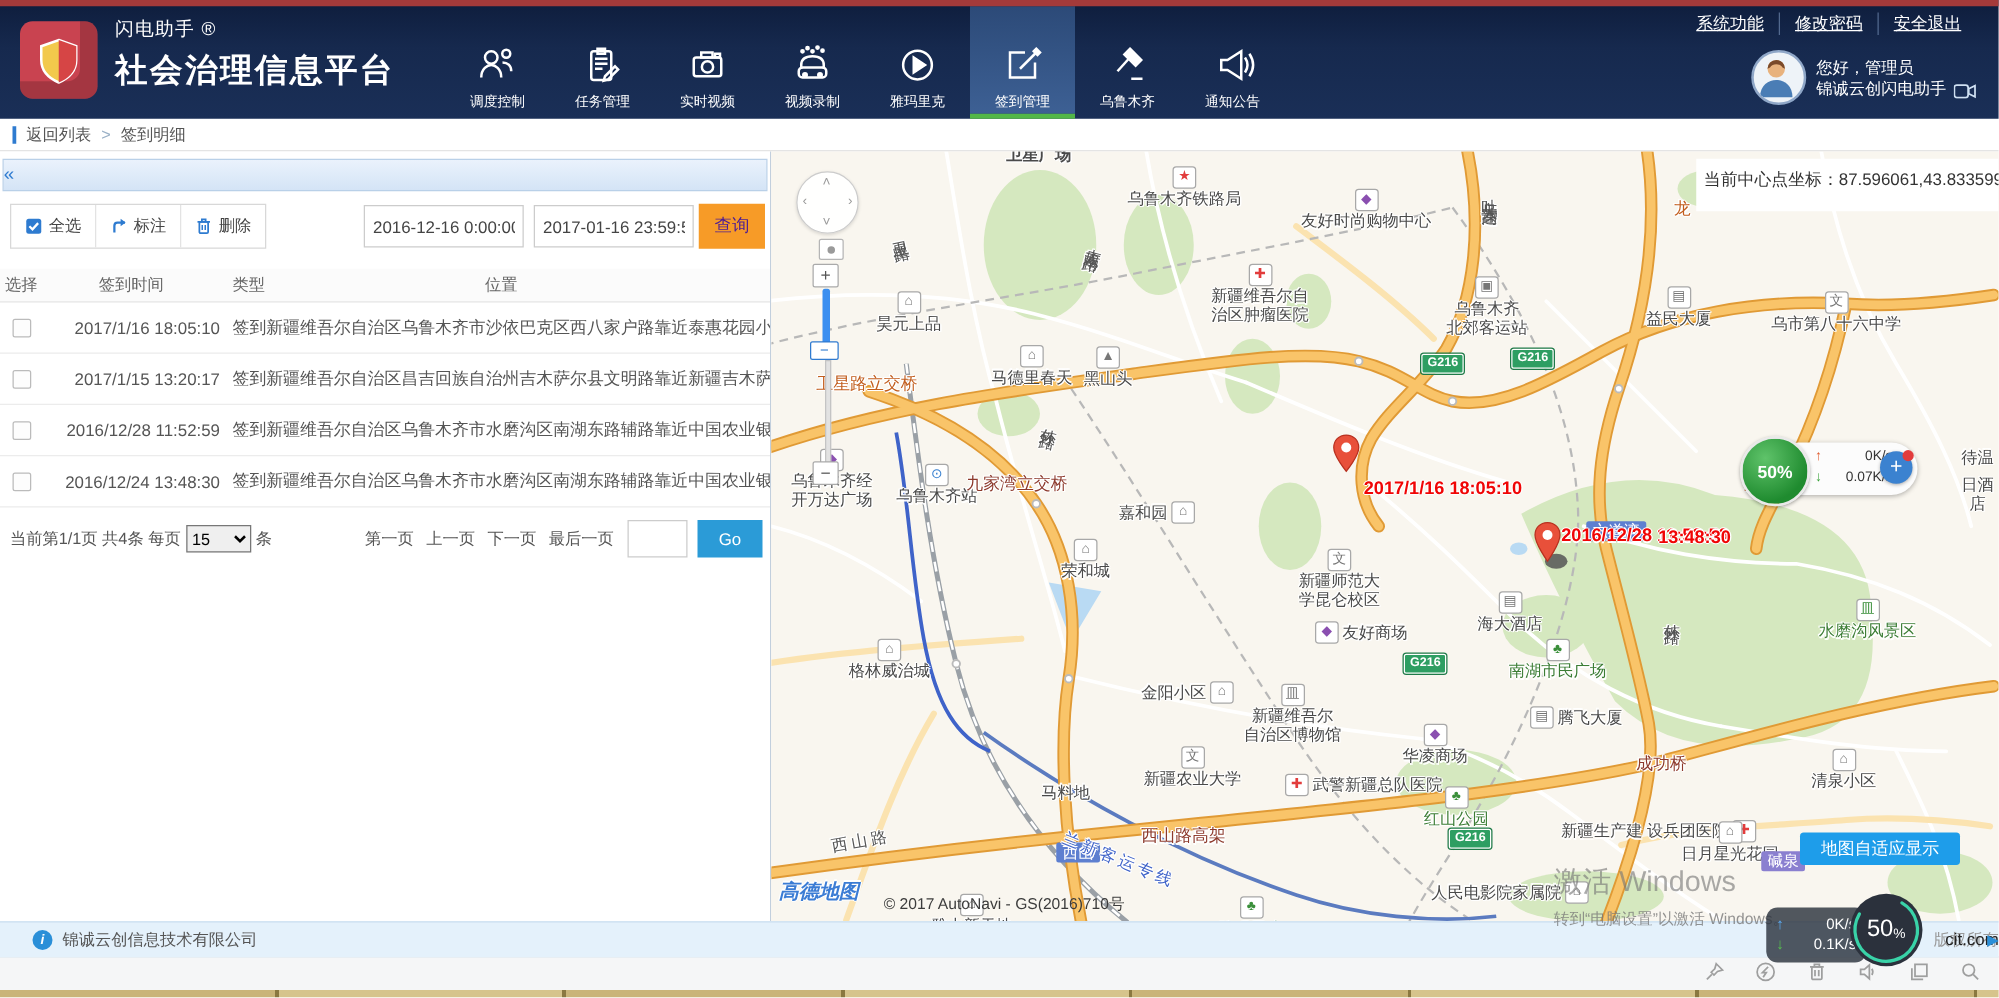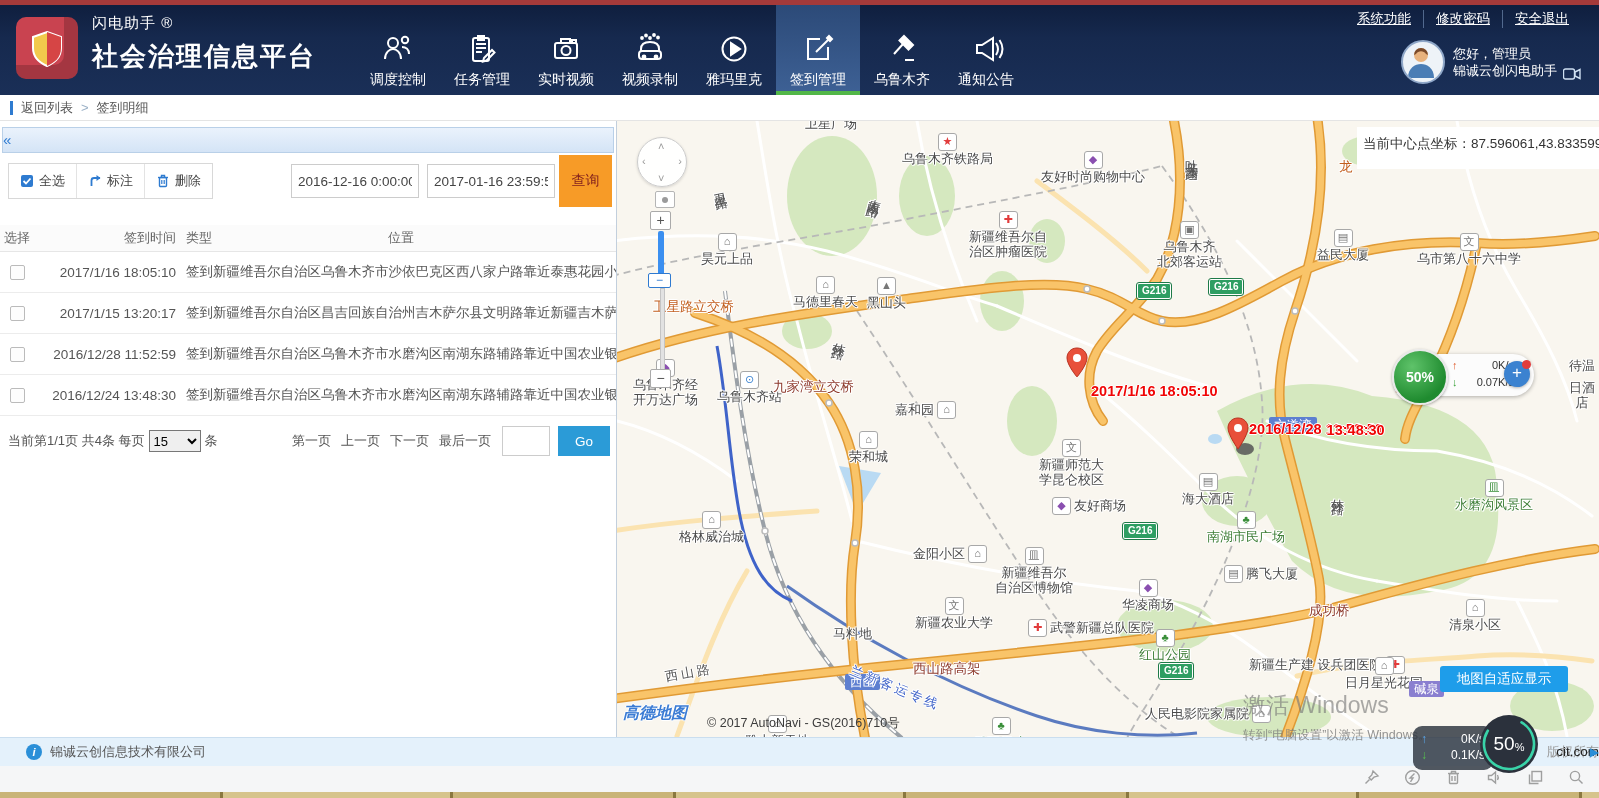--- a/index.html
+++ b/index.html
@@ -11,21 +11,21 @@
   #header{position:absolute;left:0;top:0;width:100%;height:95px;
     background:linear-gradient(#0e1d3c,#16294e 40%,#1a2f57);z-index:5;}
   #logo{position:absolute;left:16px;top:17px;width:62px;height:62px;border-radius:10px;
     background:#c94350;box-shadow:inset -14px -14px 0 rgba(0,0,0,.18);display:flex;align-items:center;justify-content:center;}
   #brand{position:absolute;left:92px;top:14px;color:#fff;}
   #brand .t1{font-size:15px;letter-spacing:1px;}
   #brand .t2{font-size:26px;font-weight:bold;letter-spacing:2px;margin-top:6px;}
   #nav{position:absolute;left:356px;top:5px;height:90px;display:flex;}
   .nav-item{width:84px;height:90px;display:flex;flex-direction:column;align-items:center;
     justify-content:flex-end;padding-bottom:6px;box-sizing:border-box;cursor:pointer;color:#fff;}
-  .nav-item .nlabel{font-size:14px;margin-top:4px;white-space:nowrap;}
+  .nav-item .nlabel{font-size:11px;margin-top:4px;white-space:nowrap;}
   .nav-item.active{background:linear-gradient(#2c4a78,#3d6094);border-bottom:4px solid #52b748;padding-bottom:2px;}
   #top-links{position:absolute;right:18px;top:10px;display:flex;color:#fff;font-size:13.5px;}
   #top-links .tlink{padding:0 12px;cursor:pointer;white-space:nowrap;text-decoration:underline;}
   #top-links .tlink + .tlink{border-left:1px solid rgba(160,190,230,.45);}
   #greet{position:absolute;right:18px;top:40px;display:flex;align-items:center;color:#fff;}
   #avatar{width:40px;height:40px;border-radius:50%;border:2px solid #8fa7c8;overflow:hidden;background:#eef3f8;margin-right:8px;}
   #greet .glines{font-size:13px;line-height:17px;white-space:nowrap;}
   #cam-ico{margin-left:6px;align-self:flex-end;}
 
   
@@ -44,29 +44,29 @@
   #panel-header .collapse{padding-right:8px;color:#2e7bd0;font-size:15px;cursor:pointer;font-weight:normal;}
   #ptoolbar{display:flex;align-items:center;margin:8px 4px 0 8px;height:40px;}
   #btn-group{display:flex;border:1px solid #d8d8d8;height:36px;box-sizing:border-box;}
   .tool-btn{display:flex;align-items:center;padding:0 11px;font-size:13px;color:#444;cursor:pointer;white-space:nowrap;}
   .tool-btn + .tool-btn{border-left:1px solid #e3e3e3;}
   .tool-btn svg{margin-right:5px;}
   .date-input{width:128px;height:34px;border:1px solid #ccc;font-size:13.5px;color:#444;padding:0 6px;box-sizing:border-box;
     font-family:"Liberation Sans",sans-serif;}
   #di1{margin-left:78px;}
   #di2{margin-left:8px;}
-  #query-btn{margin-left:4px;width:58px;height:52px;background:#f79b27;color:#7f1d1d;border:none;font-size:14px;cursor:pointer;}
-  
-  #sg-table{margin-top:24px;font-size:13.5px;color:#555;}
+  #query-btn{margin-left:4px;width:58px;height:36px;background:#f79b27;color:#4c1d95;border:none;font-size:14px;cursor:pointer;}
+  
+  #sg-table{margin-top:14px;font-size:13.5px;color:#555;}
   .trow{display:flex;align-items:center;height:40px;border-bottom:1px solid #ececec;}
   .thead{height:26px;background:#fbfbfb;color:#666;border-bottom:1px solid #e6e6e6;font-size:13px;}
   .c-check{width:34px;display:flex;justify-content:center;flex:none;}
   .c-time{width:152px;flex:none;text-align:right;padding-right:10px;box-sizing:border-box;white-space:nowrap;}
   .c-desc{flex:1;position:relative;overflow:hidden;white-space:nowrap;text-overflow:clip;padding-right:4px;}
-  .thead .c-time{}
+  .thead .c-time{text-align:center;}
   .thead .h-loc{position:absolute;left:0;right:0;text-align:center;}
   .rcheck{width:13px;height:13px;border:1px solid #bbb;border-radius:2px;background:#fdfdfd;cursor:pointer;}
   
   #pager{display:flex;align-items:center;margin:10px 6px 0 8px;font-size:13px;color:#555;}
   #pager select{margin:0 4px;width:52px;height:22px;border:1px solid #777;font-size:13px;}
   #pager .pg-links{margin-left:auto;display:flex;align-items:center;}
   #pager .pg-links span{margin:0 5px;cursor:pointer;white-space:nowrap;}
   #page-input{width:42px;height:26px;border:1px solid #ccc;margin:0 0 0 6px;}
   #go-btn{width:52px;height:30px;background:#2b9bd7;color:#fff;border:none;font-size:13.5px;margin-left:8px;cursor:pointer;}
 
@@ -445,21 +445,21 @@
         <circle cx="470" cy="168" r="3"></circle>
           <circle cx="545" cy="200" r="3"></circle>
           <circle cx="212" cy="282" r="3"></circle>
         <circle cx="238" cy="422" r="3"></circle>
           <circle cx="678" cy="190" r="3"></circle>
           <circle cx="148" cy="410" r="3"></circle>
       </g>
     </svg>
 
     <div id="map-labels">
-        <div class="map-label" style="left: 188px; top: -4px;"><span>卫星广场</span></div>
+        <div class="map-label" style="left: 188px; top: -4px; font-weight: bold;"><span>卫星广场</span></div>
         <div class="map-label" style="left: 285px; top: 12px;"><span class="poi-ico" style="color: rgb(226, 60, 60);">★</span><span>乌鲁木齐铁路局</span></div>
         <div class="map-label" style="left: 424px; top: 30px;"><span class="poi-ico" style="color: rgb(138, 79, 176);">◆</span><span>友好时尚购物中心</span></div>
         <div class="map-label road-v" style="left: 566px; top: 28px;"><span>吐乌大高速</span></div>
         <div class="map-label bridge-orange" style="left: 722px; top: 38px;"><span>龙</span></div>
         <div class="map-label" style="left: 84px; top: 112px;"><span class="poi-ico" style="color: rgb(119, 119, 119);">⌂</span><span>昊元上品</span></div>
         <div class="map-label" style="left: 352px; top: 90px;"><span class="poi-ico" style="color: rgb(226, 60, 60);">✚</span><span>新疆维吾尔自
 治区肿瘤医院</span></div>
         <div class="map-label" style="left: 540px; top: 100px;"><span class="poi-ico" style="color: rgb(119, 119, 119);">▣</span><span>乌鲁木齐
 北郊客运站</span></div>
         <div class="map-label" style="left: 700px; top: 108px;"><span class="poi-ico" style="color: rgb(119, 119, 119);">▤</span><span>益民大厦</span></div>

